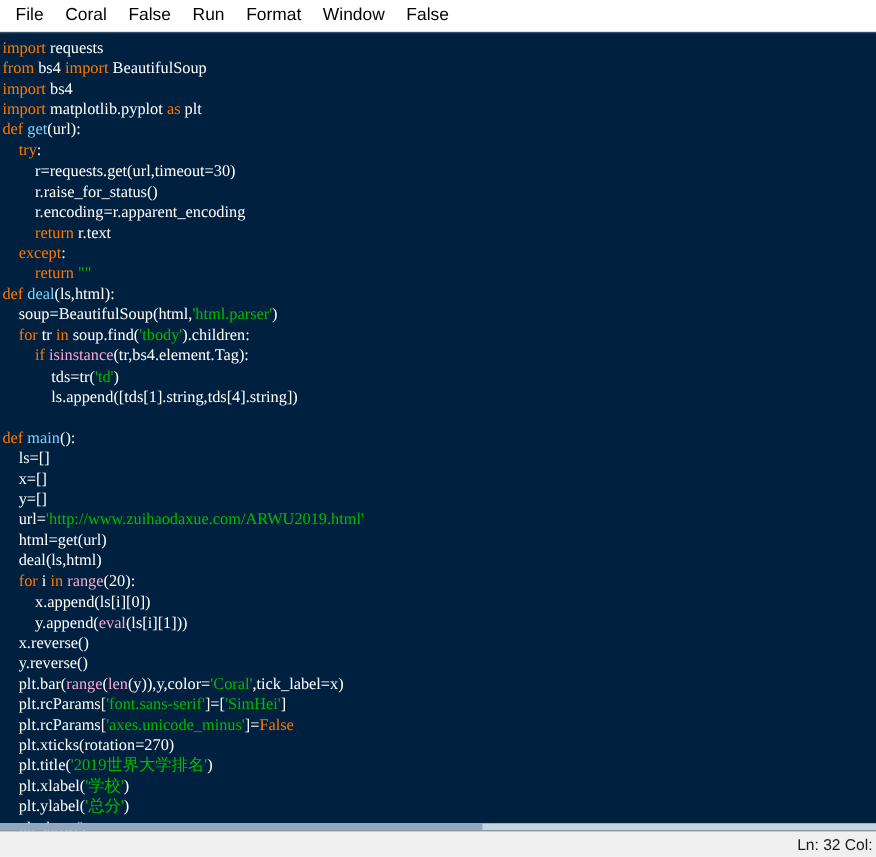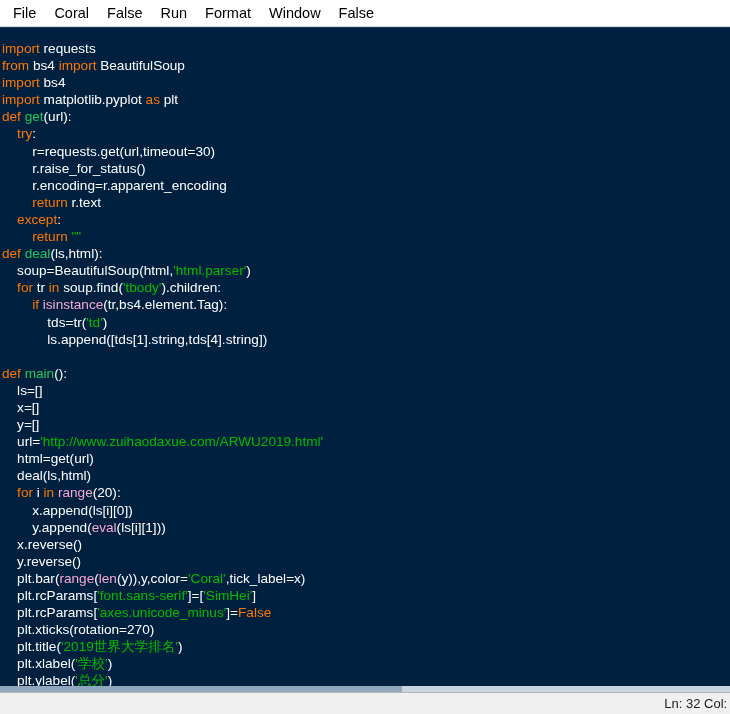--- a/index.html
+++ b/index.html
@@ -50,40 +50,40 @@
     background: #00203f;
     overflow: hidden;
     border-top: 1px solid #1a3a5a;
   }
   .code {
     position: absolute;
     left: 0;
     top: 0;
     right: 0;
     bottom: 0;
-    padding: 12px 0 0 2px;
+    padding: 3px 0 0 2px;
     box-sizing: border-box;
-    font-family: Liberation Sans, sans-serif;
+    font-family: Liberation Serif, serif;
     font-size: 13.6px;
     line-height: 17.1px;
     color: #ffffff;
     white-space: pre;
     letter-spacing: 0px;
     overflow: hidden;
     -webkit-font-smoothing: none;
   }
   .code .ln {
     display: block;
     height: 17.1px;
     white-space: pre;
   }
 
   
   .t-kw   { color: #ff7700; }      
-  .t-def  { color: #22c55e; }      
+  .t-def  { color: #7dd3fc; }      
   .t-str  { color: #00bb00; }      
   .t-bi   { color: #f9a8d4; }      
   .t-pl   { color: #ffffff; }
 
   
   .hscroll {
     position: absolute;
     left: 0;
     right: 0;
     bottom: 0;

